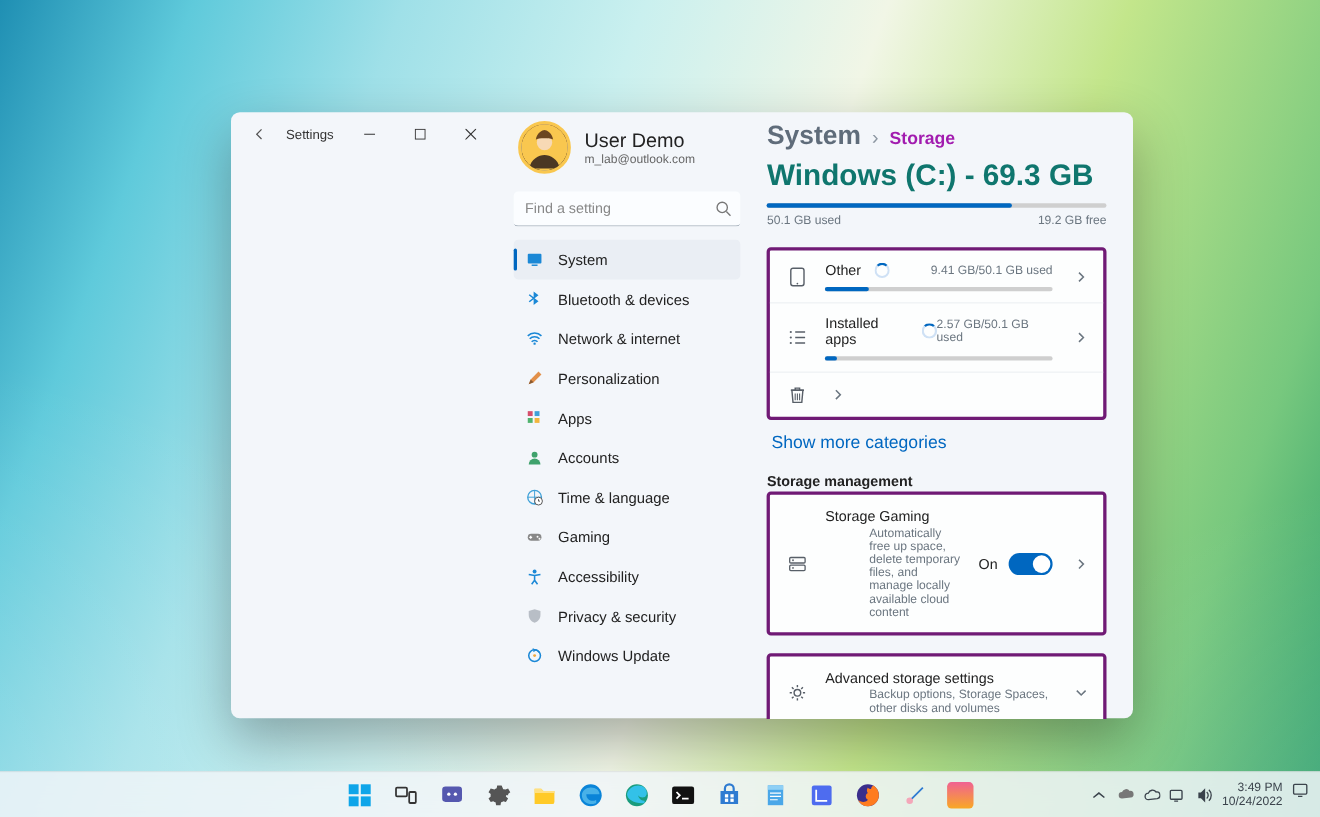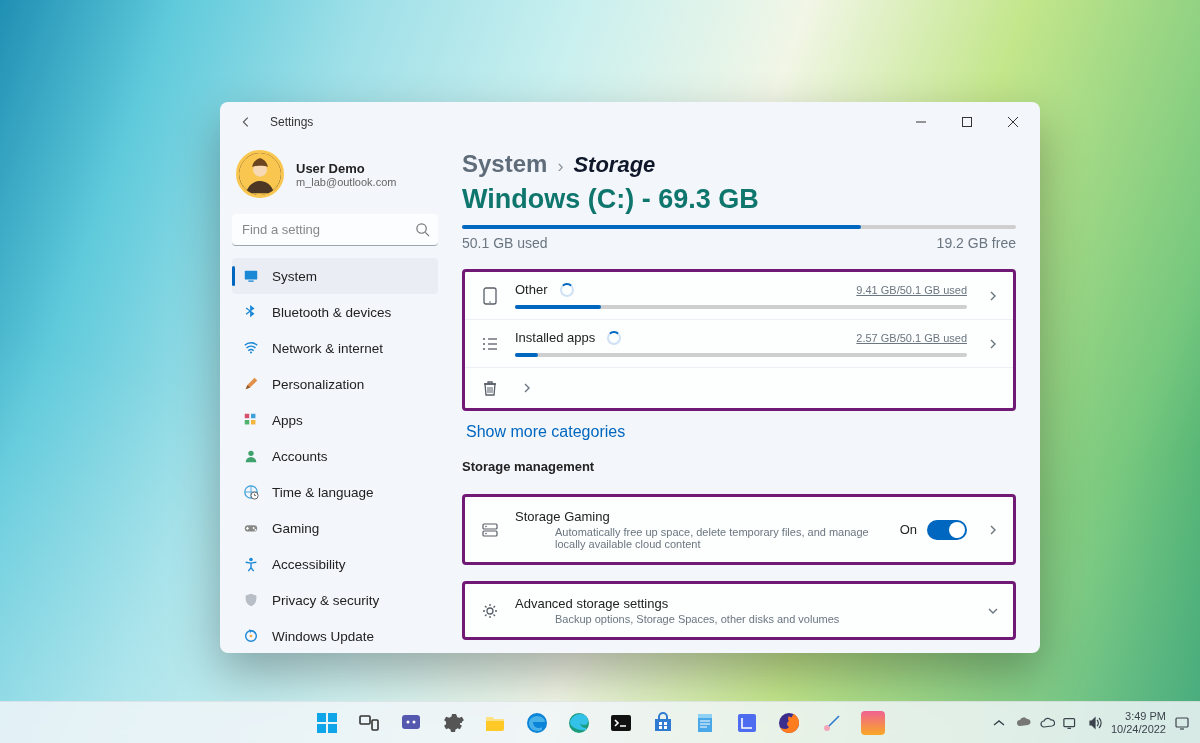--- a/index.html
+++ b/index.html
@@ -8,95 +8,95 @@
   background: linear-gradient(110deg, #1f8fb3 0%, #5fcadb 12%, #9fe0e8 25%, #caf0ef 40%, #f1f6e6 55%, #c3e68b 70%, #77c87e 88%, #2a9e6a 100%);
   position: relative;
 }
 .desktop-curtain {
   position:absolute; inset:0;
   background:
     radial-gradient(1200px 900px at -10% 110%, rgba(255,255,255,0.25), transparent 55%),
     radial-gradient(900px 700px at 110% 110%, rgba(255,255,255,0.20), transparent 55%);
 }
 .window {
-  position: absolute; left: 220px; top: 102px; width: 820px; height: 551px;
+  position: absolute; left: 210px; top: 102px; width: 820px; height: 551px;
   background: #f3f6fa; border-radius: 8px; box-shadow: 0 20px 48px rgba(0,0,0,0.30);
-  display: flex; flex-direction: column;
+  display: flex; flex-direction: row;
 }
 .titlebar { height: 40px; display: flex; align-items: center; padding: 0 4px 0 12px; gap:10px;}
 .back-btn { width:28px; height:28px; display:flex;align-items:center;justify-content:center; border-radius:4px; color:#555; }
 .title-text { font-size:12px; color:#333; }
 .win-controls { margin-left:auto; display:flex; }
 .win-btn { width:46px; height:32px; display:flex; align-items:center; justify-content:center; color:#333; }
 
 .body { flex:1; display:flex; min-height:0; }
 .sidebar { width:226px; padding: 4px 8px 8px 12px; display:flex; flex-direction:column; gap:4px;}
 .user-row { display:flex; align-items:center; gap:12px; padding:4px 4px 8px 4px;}
 .avatar { width:48px; height:48px; border-radius:50%; background: radial-gradient(circle at 50% 35%, #f7d9b5 0 30%, transparent 31%), linear-gradient(#7d5a3d,#4b3723); border:3px solid #f9c74f; display:flex; align-items:center; justify-content:center; overflow:hidden;}
 .avatar svg { width:48px; height:48px; }
-.user-name { font-size:13px; font-weight:700; color:#222;}
+.user-name { font-size:18px; font-weight:400; color:#222;}
 .user-email { font-size:11px; color:#666;}
 .search-wrap { position:relative; margin:4px 0 8px 0;}
 .search-input { width:100%; height:32px; border:none; border-bottom:1px solid #9aa6b2; background:#fbfdff; border-radius:4px; padding:0 30px 0 10px; font-size:13px; color:#333;}
 .search-input::placeholder{color:#888;}
 .search-icon { position:absolute; right:8px; top:8px; color:#777;}
 .nav { display:flex; flex-direction:column; gap:0;}
 .nav-item { display:flex; align-items:center; gap:12px; height:36px; padding:0 10px; border-radius:4px; font-size:13.5px; color:#222; cursor:default; position:relative;}
 .nav-item.selected { background:#eaeef4;}
 .nav-item.selected::before { content:""; position:absolute; left:0; top:8px; bottom:8px; width:3px; border-radius:2px; background:#0067c0;}
 .nav-icon { width:18px; height:18px; display:flex;align-items:center;justify-content:center; color:#555;}
 .nav-icon svg { width:16px; height:16px; }
 
 .content { flex:1; padding: 8px 24px 16px 16px; overflow:auto;}
 .crumb { display:flex; align-items:baseline; gap:10px; margin-bottom:6px;}
 .crumb .c1 { font-size:24px; color:#5f6c7a; font-weight:600;}
 .crumb .sep { font-size:18px; color:#8d97a2;}
-.crumb .c2 { font-size:22px; font-weight:600; color:#0f172a;font-style:italic;}
+.crumb .c2 { font-size:16px; font-weight:600; color:#a21caf;}
 .drive-title { font-size:27px; font-weight:600; color:#0f766e; margin-bottom:10px;}
 .drive-bar { height:4px; border-radius:3px; background:#cfcfcf; position:relative; margin-bottom:6px;}
 .drive-bar > div { position:absolute; left:0; top:0; bottom:0; background:#0067c0; border-radius:3px;}
-.drive-meta { display:flex; justify-content:space-between; font-size:14px; color:#6b7680; margin-bottom:18px;}
+.drive-meta { display:flex; justify-content:space-between; font-size:11px; color:#6b7680; margin-bottom:18px;}
 
 .card { background:#fdfefe; border:3px solid #701a75; border-radius:4px; }
 .cat { display:flex; align-items:center; padding:10px 14px 10px 14px; gap:14px; }
 .cat + .cat { border-top:1px solid #eceff3; }
 .cat-icon { width:22px; color:#585f68; display:flex; align-items:center; justify-content:center;}
 .cat-body { flex:1; }
 .cat-head { display:flex; align-items:center; justify-content:space-between; font-size:13px; color:#222;}
 .cat-head .left { display:flex; align-items:center; gap:12px;}
 .spinner { width:14px; height:14px; border:2px solid #cfe1f5; border-top-color:#0067c0; border-radius:50%; animation:spin 1s linear infinite;}
 @keyframes spin { to { transform:rotate(360deg);} }
-.cat-usage { font-size:11px; color:#6b7680;text-decoration:underline;}
+.cat-usage { font-size:11px; color:#6b7680;}
 .cat-bar { height:4px; background:#cfcfcf; border-radius:3px; margin-top:8px; position:relative;}
 .cat-bar > div { position:absolute; left:0; top:0; bottom:0; background:#0067c0; border-radius:3px;}
 .chev { color:#6b7680; margin-left:6px;}
 
 .link { color:#0067c0; font-size:16px; margin:12px 0 18px 4px; display:inline-block;}
-.section-h { font-size:13px; color:#222; font-weight:600; margin-bottom:20px;}
+.section-h { font-size:13px; color:#222; font-weight:600; margin-bottom:2px;}
 
 .mgmt { display:flex; align-items:center; padding:12px 14px; gap:14px;}
 .mgmt-icon { width:22px; color:#585f68; display:flex;align-items:center;justify-content:center;}
 .mgmt-body {flex:1;}
 .mgmt-title { font-size:13px; color:#222;}
 .mgmt-sub { font-size:11px; color:#6b7680; margin-top:2px; max-width:430px;margin-left:40px;}
 .toggle-wrap { display:flex; align-items:center; gap:10px;}
 .toggle-label { font-size:13px; color:#222;}
 .toggle { width:40px; height:20px; border-radius:10px; background:#0067c0; position:relative;}
 .toggle::after { content:""; position:absolute; right:2px; top:2px; width:16px; height:16px; background:#fff; border-radius:50%;}
 
 .taskbar {
   position:absolute; left:0; right:0; bottom:0; height:42px;
   background: rgba(240,244,248,0.85); backdrop-filter: blur(8px);
   border-top:1px solid rgba(0,0,0,0.06);
   display:flex; align-items:center;
 }
 .tb-center { position:absolute; left:50%; transform:translateX(-50%); display:flex; gap:4px;}
 .tb-item { width:38px; height:38px; display:flex; align-items:center; justify-content:center; border-radius:4px;}
 .tb-item svg, .tb-item .ico { width:24px; height:24px; }
-.tray { margin-left:auto; display:flex; align-items:center; gap:8px; padding-right:10px; color:#3b434c;}
+.tray { margin-left:auto; display:flex; gap:8px; padding-right:10px; color:#3b434c;}
 .tray .clk { text-align:right; font-size:11px; line-height:13px;}
 .tray-icons { display:flex; align-items:center; gap:8px;}
 .tray-icons svg { width:16px; height:16px; }
 
 .gap8{height:8px;}
 </style>
 </head>
 <body>
 <div class="desktop-curtain"></div>
 

